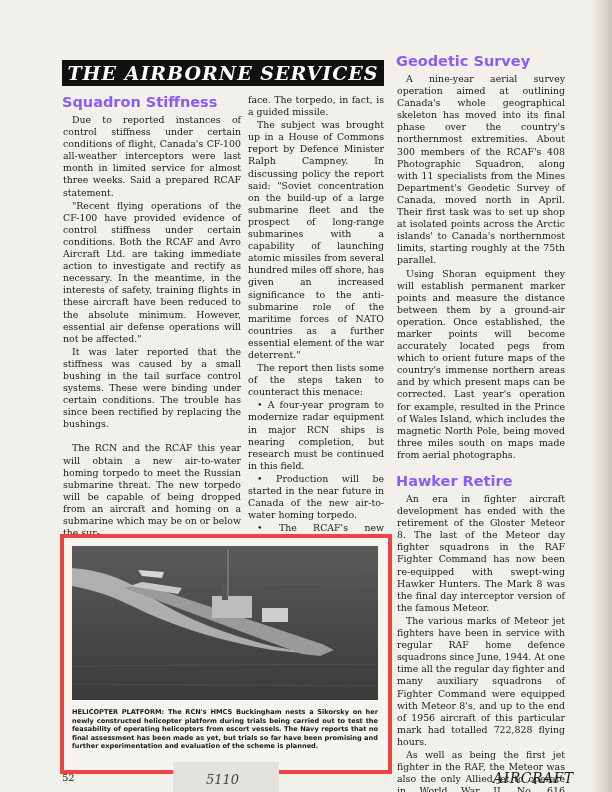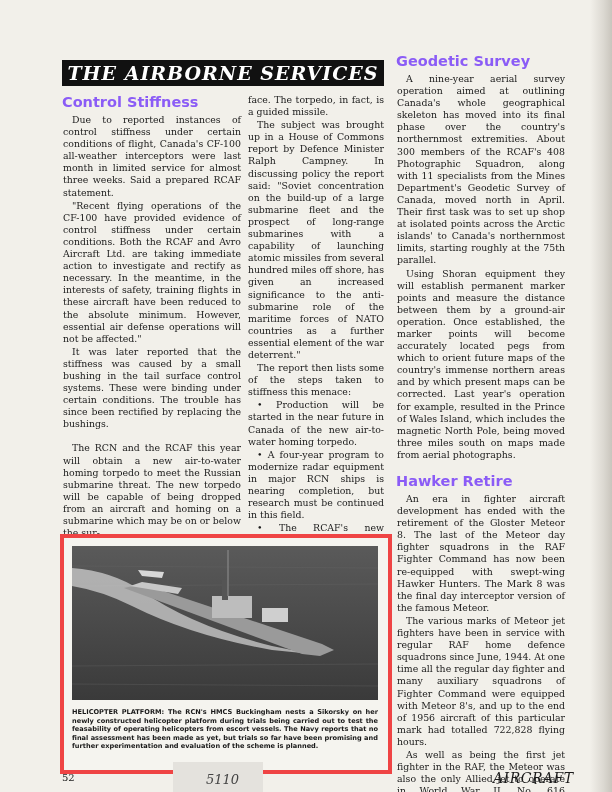--- a/index.html
+++ b/index.html
@@ -12,48 +12,48 @@
   .col p.noindent{text-indent:0;}
   h2{font-family:"DejaVu Sans","Liberation Sans",sans-serif;font-weight:bold;font-size:14.5px;margin:0 0 3px 0;line-height:18px;color:#8b5cf6;}
   #col1{left:62px;top:93px;width:180px;}
   #col2{left:247px;top:93px;width:138px;}
   #col3{left:396px;top:52px;width:170px;}
   .gap{height:10px;}
   .photo-box{position:absolute;left:60px;top:534px;width:324px;height:232px;border:4px solid #ef4444;background:#f5f4ef;}
   .photo{position:absolute;left:8px;top:8px;width:306px;height:154px;background:#4a4a4a;overflow:hidden;}
   .caption{position:absolute;left:8px;top:170px;width:306px;font-family:"DejaVu Sans","Liberation Sans",sans-serif;font-size:6.6px;line-height:8.6px;font-weight:bold;text-align:justify;}
   .page-num{position:absolute;left:62px;top:772px;font-size:10px;}
-  .stamp{position:absolute;left:173px;top:762px;width:90px;height:30px;background:#e4e2dd;}
+  .stamp{position:absolute;left:173px;top:762px;width:90px;height:30px;background:#e4e2dd;padding-left:16px;}
   .stamp span{position:absolute;left:33px;top:10px;font-size:13px;font-style:italic;color:#444;}
   .footer{position:absolute;left:493px;top:770px;font-size:14px;font-style:italic;letter-spacing:0.5px;}
 </style>
 </head>
 <body>
 
 <div class="page-edge"></div>
 
 <div class="banner">
   <span>THE AIRBORNE SERVICES</span>
 </div>
 
 <div class="col" id="col1">
-  <h2>Control Stiffness</h2>
+  <h2>Squadron Stiffness</h2>
   <p>Due to reported instances of control stiffness under certain conditions of flight, Canada's CF-100 all-weather interceptors were last month in limited service for almost three weeks. Said a prepared RCAF statement.</p>
   <p>"Recent flying operations of the CF-100 have provided evidence of control stiffness under certain conditions. Both the RCAF and Avro Aircraft Ltd. are taking immediate action to investigate and rectify as necessary. In the meantime, in the interests of safety, training flights in these aircraft have been reduced to the absolute minimum. However, essential air defense operations will not be affected."</p>
   <p>It was later reported that the stiffness was caused by a small bushing in the tail surface control systems. These were binding under certain conditions. The trouble has since been rectified by replacing the bushings.</p>
   <div class="gap"></div>
   <p id="torpedo-p0">The RCN and the RCAF this year will obtain a new air-to-water homing torpedo to meet the Russian submarine threat. The new torpedo will be capable of being dropped from an aircraft and homing on a submarine which may be on or below the sur-</p>
 </div>
 
 <div class="col" id="col2">
   <p class="noindent" id="torpedo-p0-cont">face. The torpedo, in fact, is a guided missile.</p>
   <p>The subject was brought up in a House of Commons report by Defence Minister Ralph Campney. In discussing policy the report said: "Soviet concentration on the build-up of a large submarine fleet and the prospect of long-range submarines with a capability of launching atomic missiles from several hundred miles off shore, has given an increased significance to the anti-submarine role of the maritime forces of NATO countries as a further essential element of the war deterrent."</p>
-  <p>The report then lists some of the steps taken to stiffness this menace:</p>
+  <p>The report then lists some of the steps taken to counteract this menace:</p>
+  <p>• <span>A four-year program to modernize radar equipment in major RCN ships is nearing completion, but research must be continued in this field.</span></p>
   <p>• <span>Production will be started in the near future in Canada of the new air-to-water homing torpedo.</span></p>
-  <p>• <span>A four-year program to modernize radar equipment in major RCN ships is nearing completion, but research must be continued in this field.</span></p>
   <p>• <span>The RCAF's new maritime patrol aircraft, the Argus, will begin flying on operations this fiscal year.</span></p>
   <p>• <span>The new aircraft carrier, the Bonaventure, will soon join the Atlantic fleet in Halifax.</span></p>
   <p>• <span>Deliveries of the Tracker, the navy's new anti-submarine aircraft, began in the latter part of 1956.</span></p>
 </div>
 
 <div class="col" id="col3">
   <h2>Geodetic Survey</h2>
   <p>A nine-year aerial survey operation aimed at outlining Canada's whole geographical skeleton has moved into its final phase over the country's northernmost extremities. About 300 members of the RCAF's 408 Photographic Squadron, along with 11 specialists from the Mines Department's Geodetic Survey of Canada, moved north in April. Their first task was to set up shop at isolated points across the Arctic islands' to Canada's northernmost limits, starting roughly at the 75th parallel.</p>
   <p>Using Shoran equipment they will establish permanent marker points and measure the distance between them by a ground-air operation. Once established, the marker points will become accurately located pegs from which to orient future maps of the country's immense northern areas and by which present maps can be corrected. Last year's operation for example, resulted in the Prince of Wales Island, which includes the magnetic North Pole, being moved three miles south on maps made from aerial photographs.</p>
   <div class="gap"></div>

